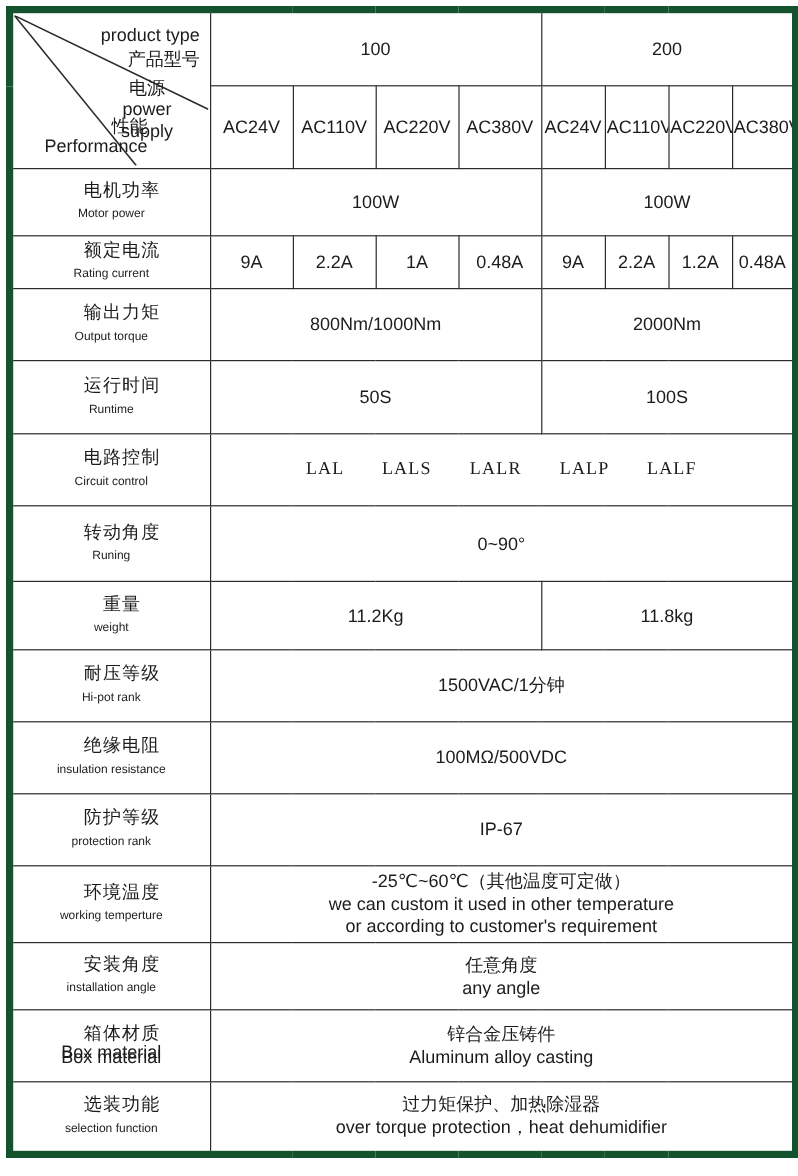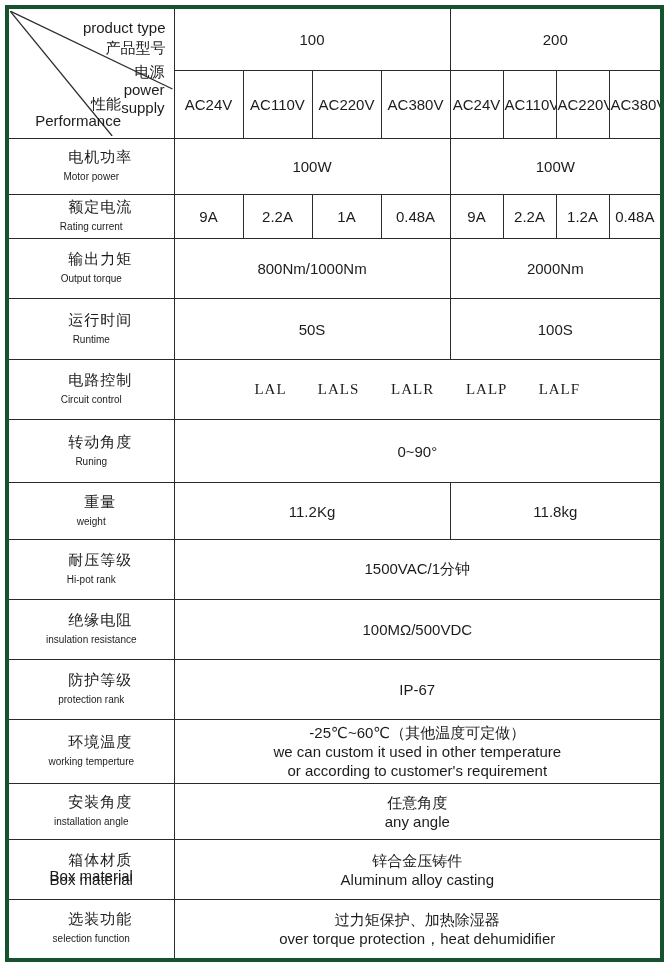--- a/index.html
+++ b/index.html
@@ -9,21 +9,21 @@
     font-family: "Liberation Sans", "DejaVu Sans", sans-serif;
     color: #1c1c1c;
     position: relative;
   }
   table.spec {
     position: absolute;
     left: 5px; top: 5px;
     width: 655px;
     border-collapse: collapse;
     table-layout: fixed;
-    border: 4px solid #14532d;
+    border: 6px solid #14532d;
   }
   table.spec td {
     border: 1px solid #2b2b2b;
     text-align: center;
     vertical-align: middle;
     font-size: 15px;
     padding: 2px 1px;
     overflow: hidden;
   }
   td.lbl .zh { font-size: 15px; line-height: 20px; letter-spacing: 1px; padding-left: 18px; }
@@ -40,21 +40,21 @@
     position: relative;
     width: 100%; height: 125px;
   }
   .diag svg { position: absolute; left: 0; top: 0; width: 100%; height: 100%; }
   .diag .corner-tr {
     position: absolute; top: 7px; right: 7px;
     text-align: right; line-height: 20px; font-size: 15px;
   }
   .diag .corner-mid {
     position: absolute; top: 52px; right: 8px;
-    width: 86px; text-align: right; line-height: 18px; font-size: 15px;
+    width: 86px; text-align: center; line-height: 18px; font-size: 15px;
   }
   .diag .corner-bl {
     position: absolute; bottom: 7px; left: 5px;
     width: 106px; text-align: right; line-height: 17px; font-size: 15px;
   }
 
   
   .ghost-wrap { position: relative; height: 19px; }
   .ghost-wrap span {
     position: absolute; left: 0; right: 0;

